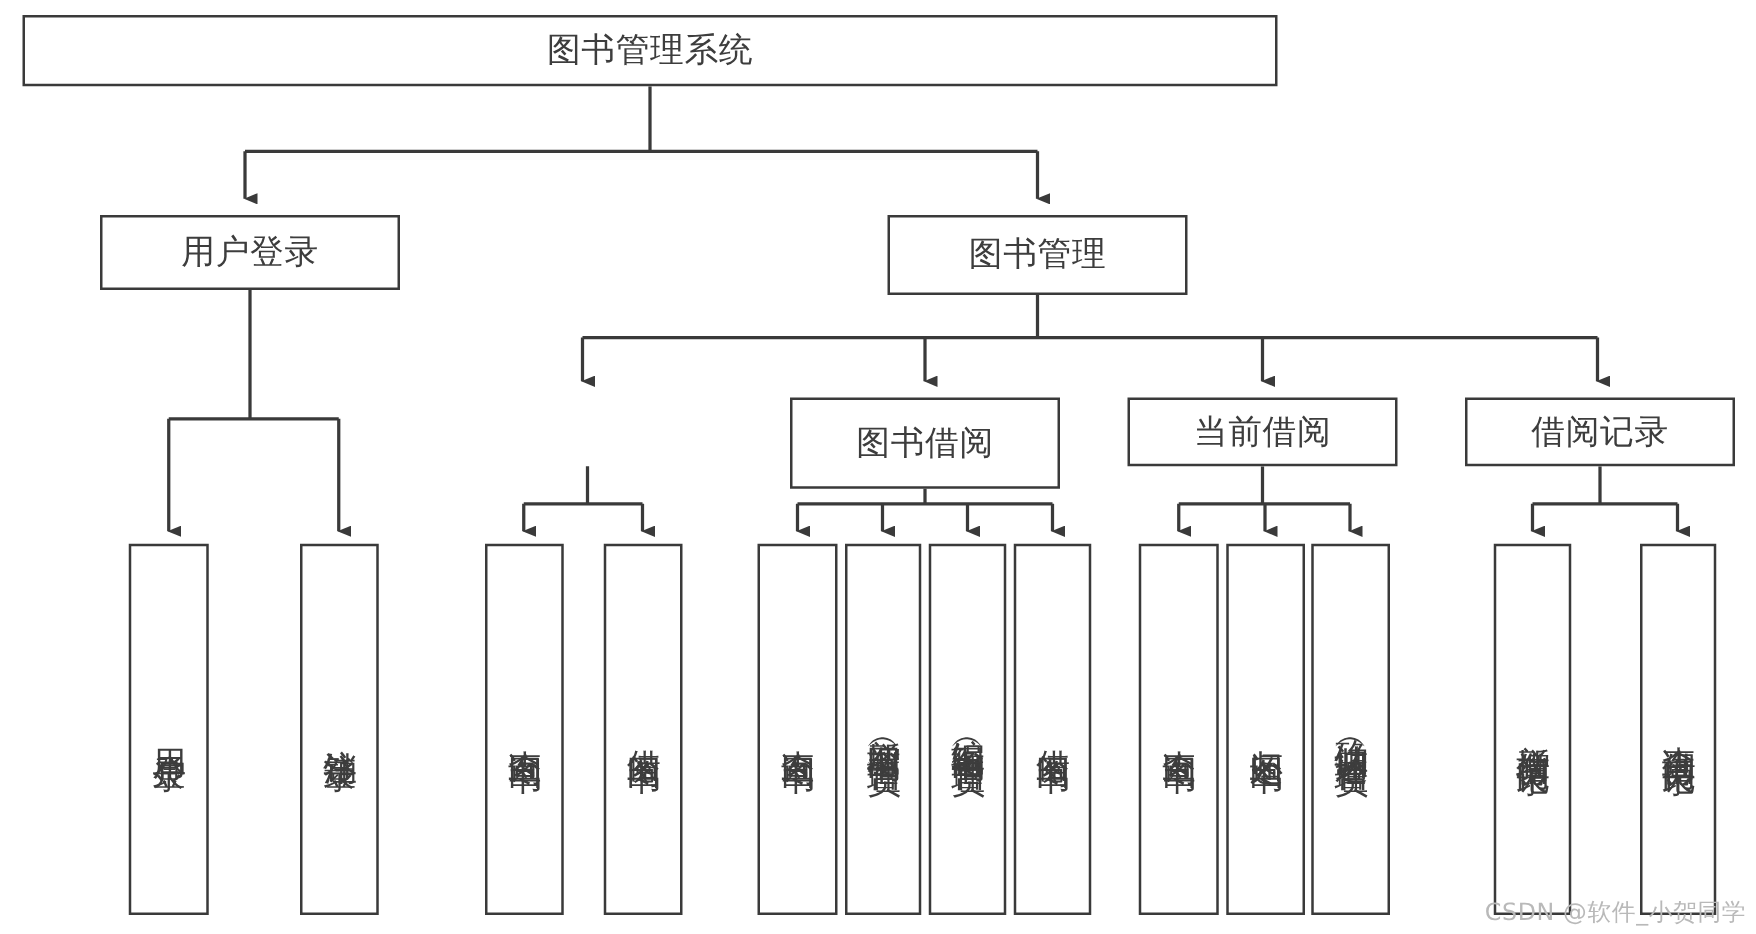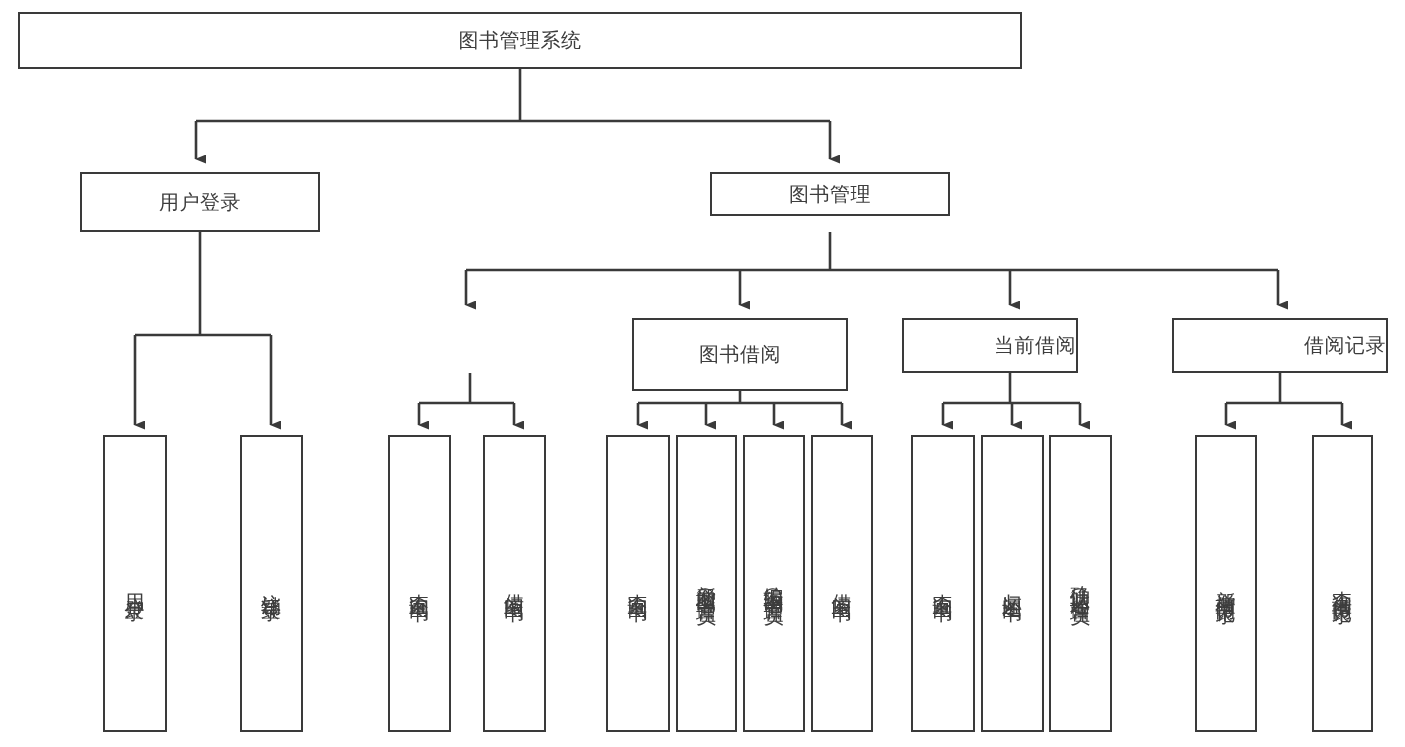--- a/index.html
+++ b/index.html
@@ -31,21 +31,21 @@
     box-sizing: border-box;
     background: #ffffff;
     border: 2px solid #3a3a3a;
     display: flex;
     align-items: center;
     justify-content: center;
     z-index: 2;
   }
   .node-label {
     color: #3d3d3d;
-    font-size: 20px;
+    font-size: 27px;
     line-height: 1.32;
     letter-spacing: 0.5px;
     text-align: center;
     white-space: nowrap;
   }
   .node.leaf .node-label {
     writing-mode: vertical-rl;
     text-orientation: upright;
     white-space: normal;
     letter-spacing: 3px;
@@ -118,31 +118,31 @@
     </g>
   </svg>
 
   <div class="node" style="left:18px; top:12px; width:1004px; height:57px;">
     <span class="node-label">图书管理系统</span>
   </div>
 
   <div class="node" style="left:80px; top:172px; width:240px; height:60px;">
     <span class="node-label">用户登录</span>
   </div>
-  <div class="node" style="left:710px; top:172px; width:240px; height:44px;">
+  <div class="node" style="left:710px; top:172px; width:240px; height:64px;">
     <span class="node-label">图书管理</span>
   </div>
 
   <div class="node" style="left:632px; top:318px; width:216px; height:73px;">
     <span class="node-label">图书借阅</span>
   </div>
-  <div class="node" style="left:902px; top:318px; width:176px; height:55px;justify-content:flex-end;">
+  <div class="node" style="left:902px; top:318px; width:216px; height:55px;">
     <span class="node-label">当前借阅</span>
   </div>
-  <div class="node" style="left:1172px; top:318px; width:216px; height:55px;justify-content:flex-end;">
+  <div class="node" style="left:1172px; top:318px; width:216px; height:55px;">
     <span class="node-label">借阅记录</span>
   </div>
 
   <div class="node leaf" style="left:103px; top:435px; width:64px; height:297px;">
     <span class="node-label">用户登录</span>
   </div>
   <div class="node leaf" style="left:240px; top:435px; width:63px; height:297px;">
     <span class="node-label">注销登录</span>
   </div>
 
@@ -176,14 +176,15 @@
     <span class="node-label">确认归还（管理员）</span>
   </div>
 
   <div class="node leaf" style="left:1195px; top:435px; width:62px; height:297px;">
     <span class="node-label">新增借阅记录</span>
   </div>
   <div class="node leaf" style="left:1312px; top:435px; width:61px; height:297px;">
     <span class="node-label">查询借阅记录</span>
   </div>
 
+  <div class="watermark">CSDN @软件_小贺同学</div>
 
 </div>
 
 </body></html>

